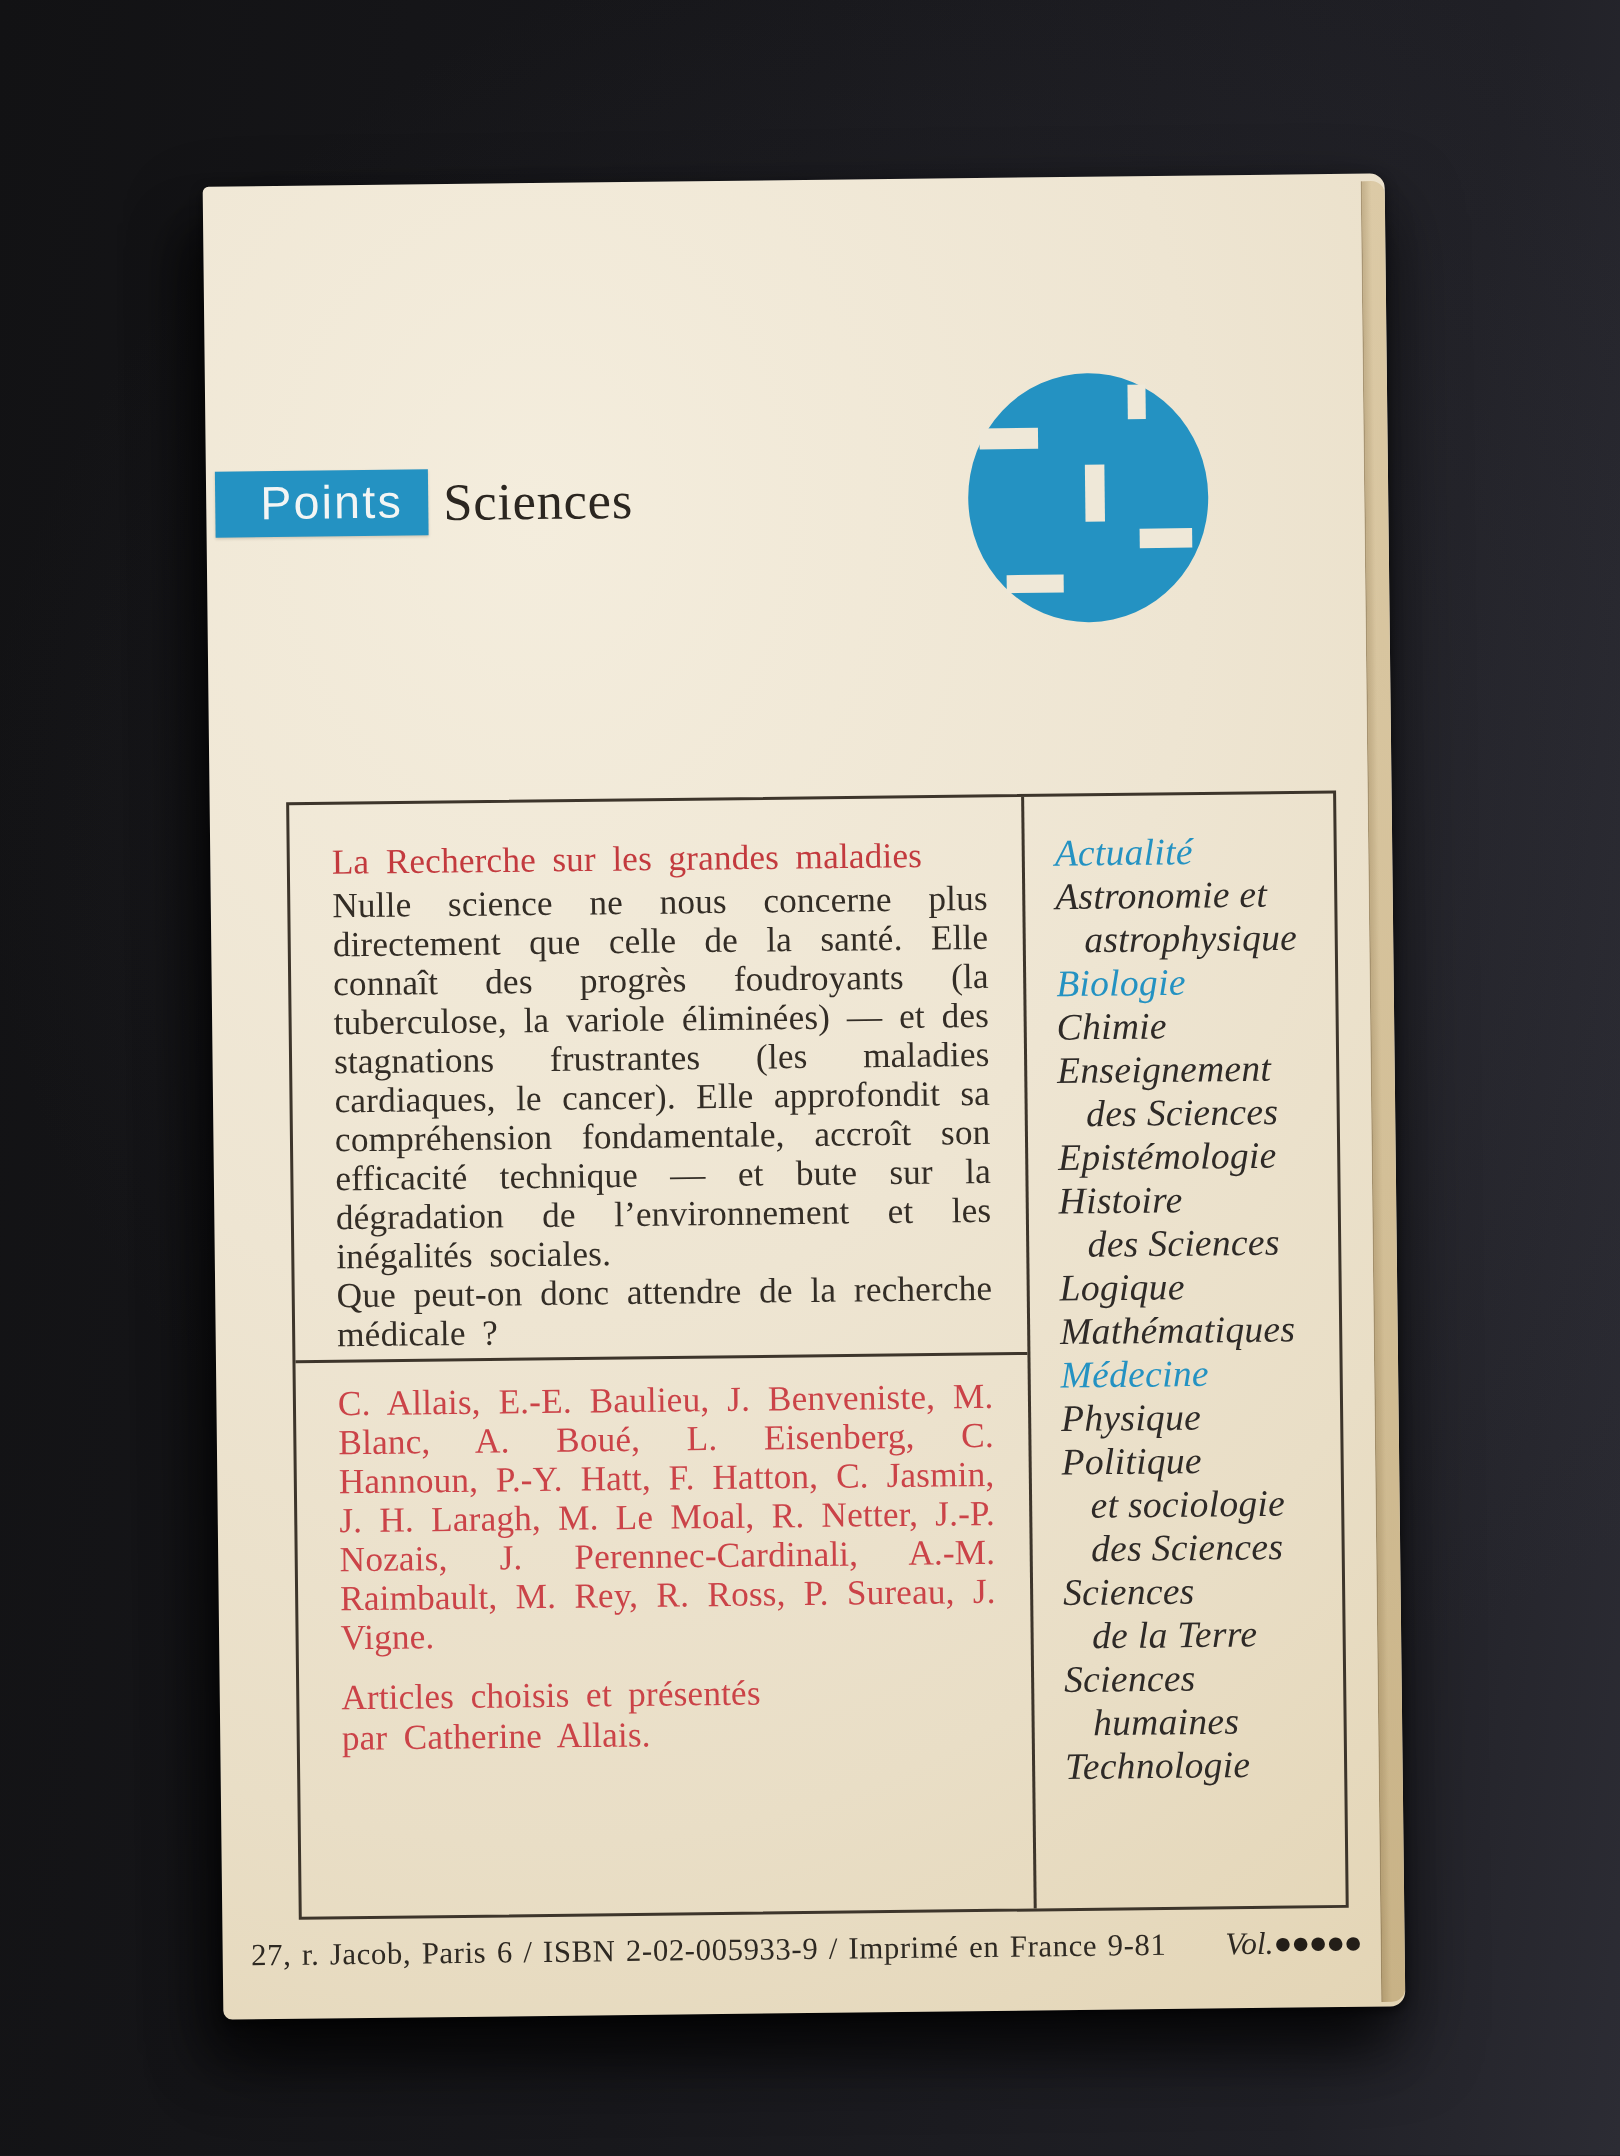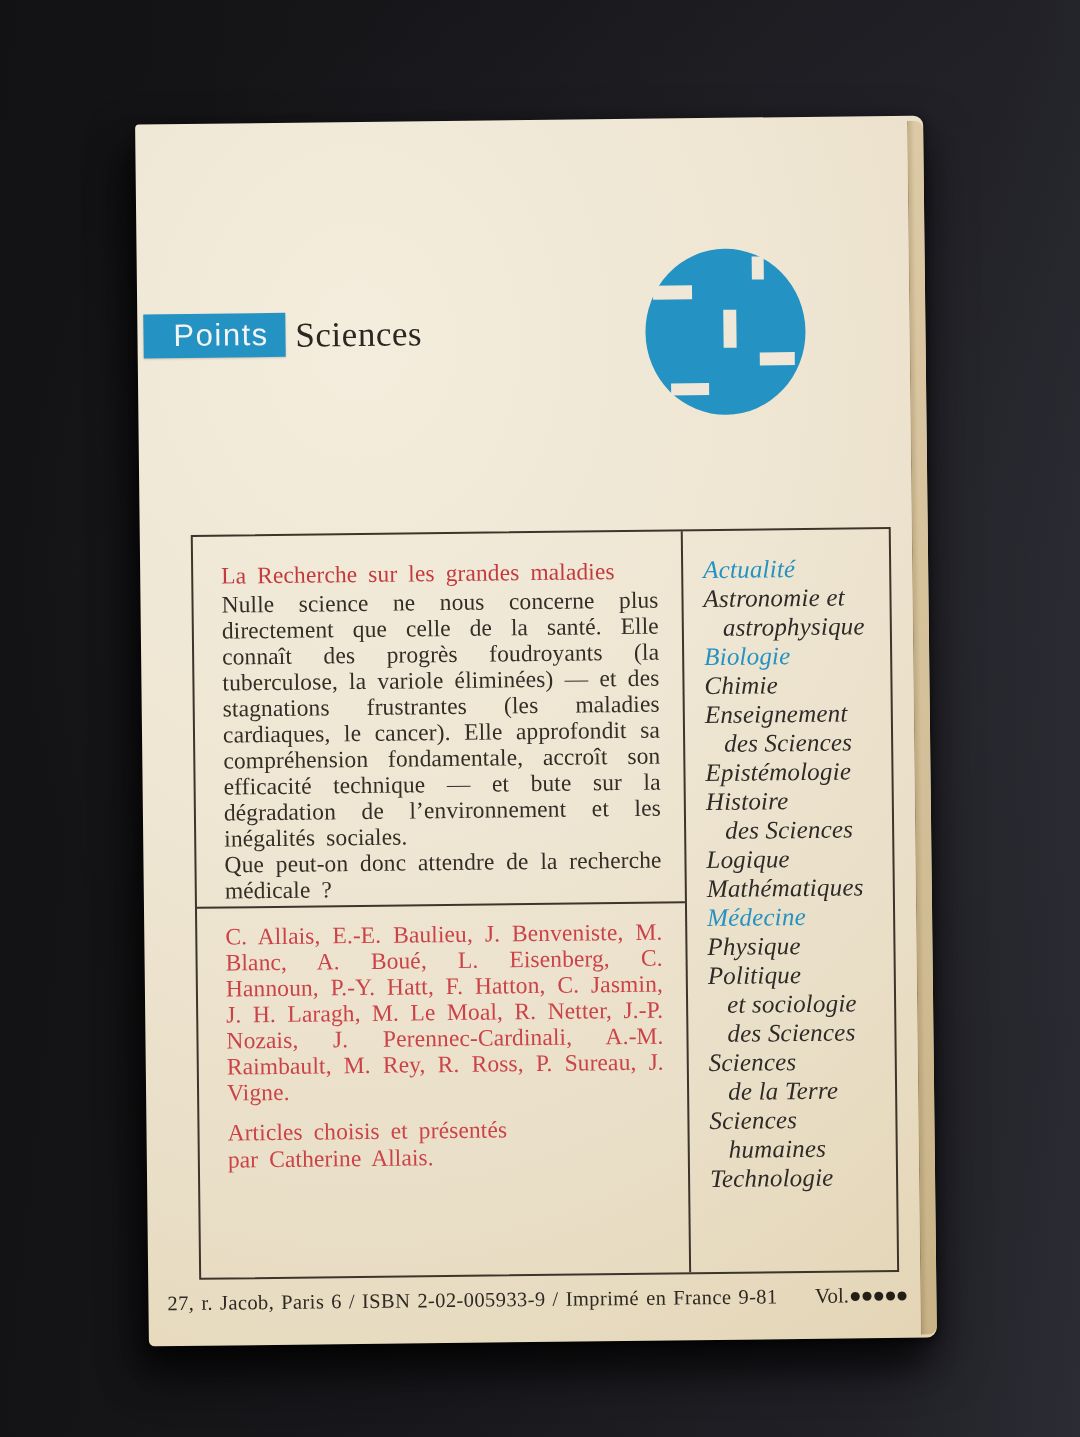--- a/index.html
+++ b/index.html
@@ -98,21 +98,21 @@
   .cat-line.cont { padding-left: 19px; }
   .cat-line.hl { color: var(--blue, #2b90c2); }
 
   .imprint-row {
     position: absolute; left: 19px; right: 29px; top: 1167px;
     display: flex; justify-content: space-between; align-items: baseline;
     color: #2e2922;
   }
   .imprint { font-size: 20.5px; letter-spacing: 0.4px; word-spacing: 1.5px; }
   .vol-group { white-space: nowrap; }
-  .vol-label { font-size: 21px; }
+  .vol-label { font-style: italic; font-size: 21px; }
   .vol-dots { font-size: 21px; letter-spacing: -1px; color: #231e18; }
 </style>
 </head>
 <body>
 
 <div class="book">
 
   <div class="fore-edge"></div>
 
   <div class="points-badge">

